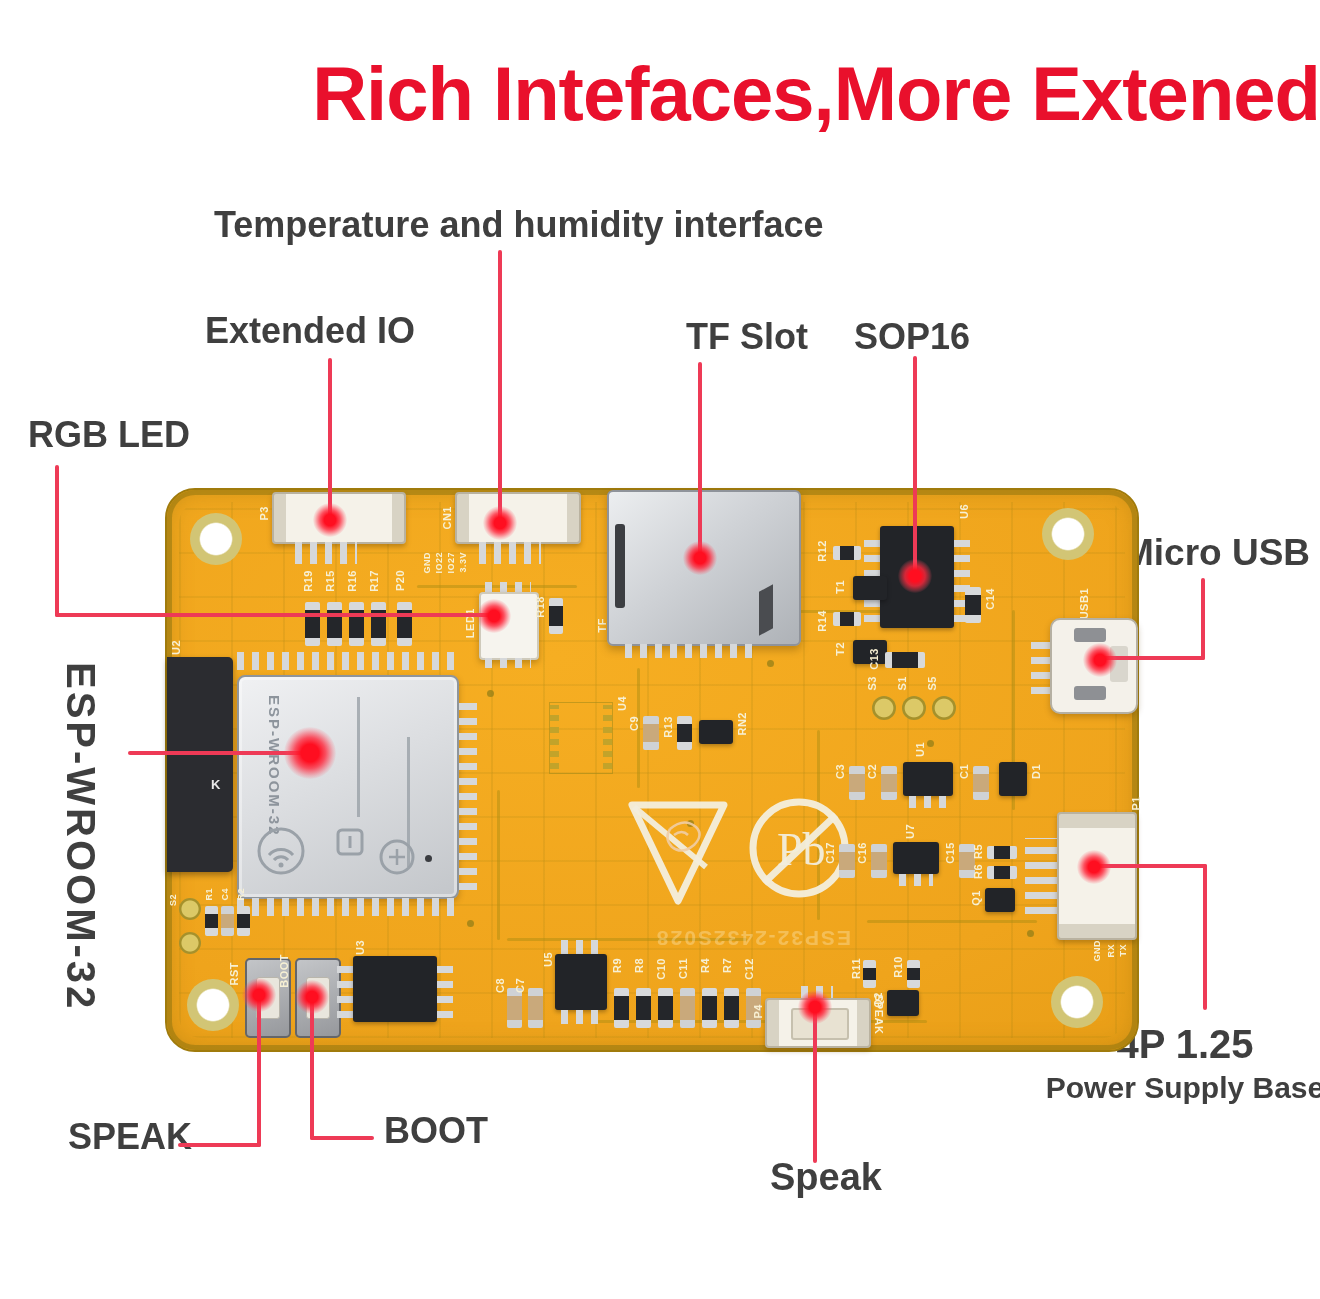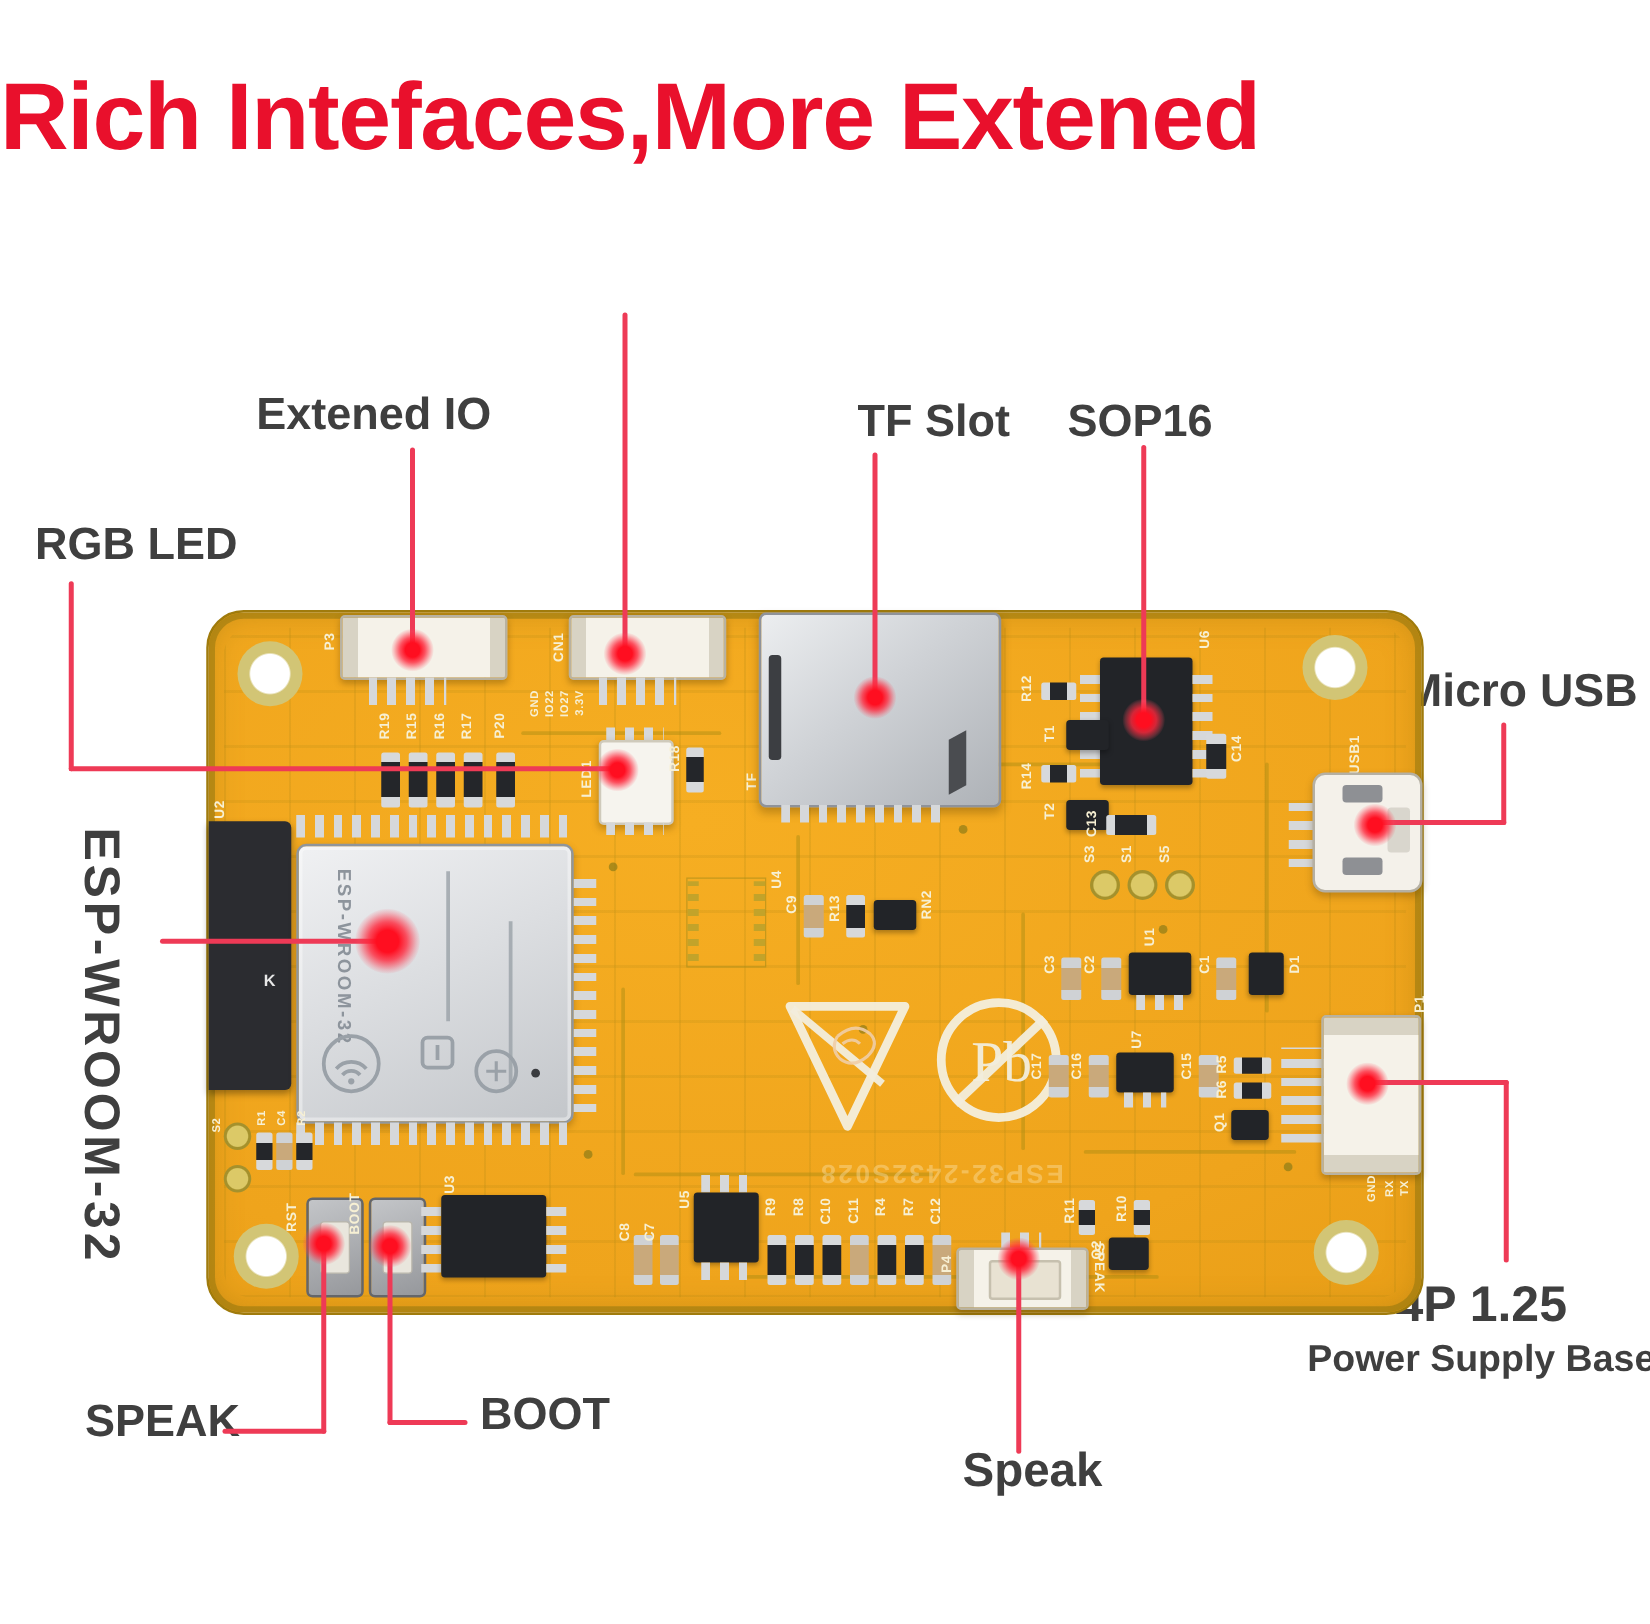--- a/index.html
+++ b/index.html
@@ -1,20 +1,20 @@
 <!DOCTYPE html>
 <html><head>
 <meta charset="utf-8">
 <style>
   html,body{margin:0;padding:0;background:#fff;}
   #stage{position:relative;width:1320px;height:1299px;background:#ffffff;overflow:hidden;
          font-family:"Liberation Sans",sans-serif;}
   .abs{position:absolute;}
   
-  .title{left:0;right:0;top:50px;text-align:left;font-size:76px;font-weight:800;
+  .title{left:0;right:0;top:50px;text-align:right;font-size:76px;font-weight:800;
          letter-spacing:-1px;color:#e9102c;white-space:nowrap;}
   .lbl{color:#3f3f3f;font-weight:600;font-size:36px;white-space:nowrap;}
   .lbl-vert{writing-mode:vertical-rl;font-size:40px;letter-spacing:3px;font-weight:700;}
   
   .cl{background:#ee3a56;border-radius:2px;z-index:30;}
   .cdot{width:34px;height:34px;margin-left:-17px;margin-top:-17px;border-radius:50%;z-index:31;
         background:radial-gradient(circle,#ff0e20 0 24%,rgba(255,40,60,.8) 42%,rgba(255,70,90,.28) 62%,rgba(255,90,110,0) 72%);}
   .cdot.big{width:52px;height:52px;margin-left:-26px;margin-top:-26px;}
   
   .board{left:165px;top:488px;width:970px;height:560px;border-radius:30px;
@@ -48,21 +48,22 @@
   .usb{background:#f4f1ea;border:2px solid #b5b0a3;border-radius:10px;box-shadow:0 3px 6px rgba(90,60,0,.3);}
   .faint-line{background:#9aa1a8;opacity:.8;}
 </style>
 </head>
 <body>
 
 <div id="stage">
 
   <div class="abs title">Rich Intefaces,More Extened</div>
 
-  <div class="abs lbl" style="left:205px;top:310px;">Extened IO</div>
+  <div class="abs lbl" style="left:214px;top:204px;">Temperature and humidity interface</div>
+  <div class="abs lbl" style="left:205px;top:310px;">Extended IO</div>
   <div class="abs lbl" style="left:686px;top:316px;">TF Slot</div>
   <div class="abs lbl" style="left:854px;top:316px;">SOP16</div>
   <div class="abs lbl" style="left:28px;top:414px;">RGB LED</div>
   <div class="abs lbl" style="left:1123px;top:532px;font-size:37px;">Micro USB</div>
   <div class="abs lbl lbl-vert" style="left:58px;top:662px;height:350px;">ESP-WROOM-32</div>
   <div class="abs" style="left:1045px;top:1022px;width:280px;text-align:center;">
     <div class="lbl" style="font-size:40px;font-weight:700;">4P 1.25</div>
     <div class="lbl" style="font-size:30px;margin-top:4px;">Power Supply Base</div>
   </div>
   <div class="abs lbl" style="left:68px;top:1116px;">SPEAK</div>

